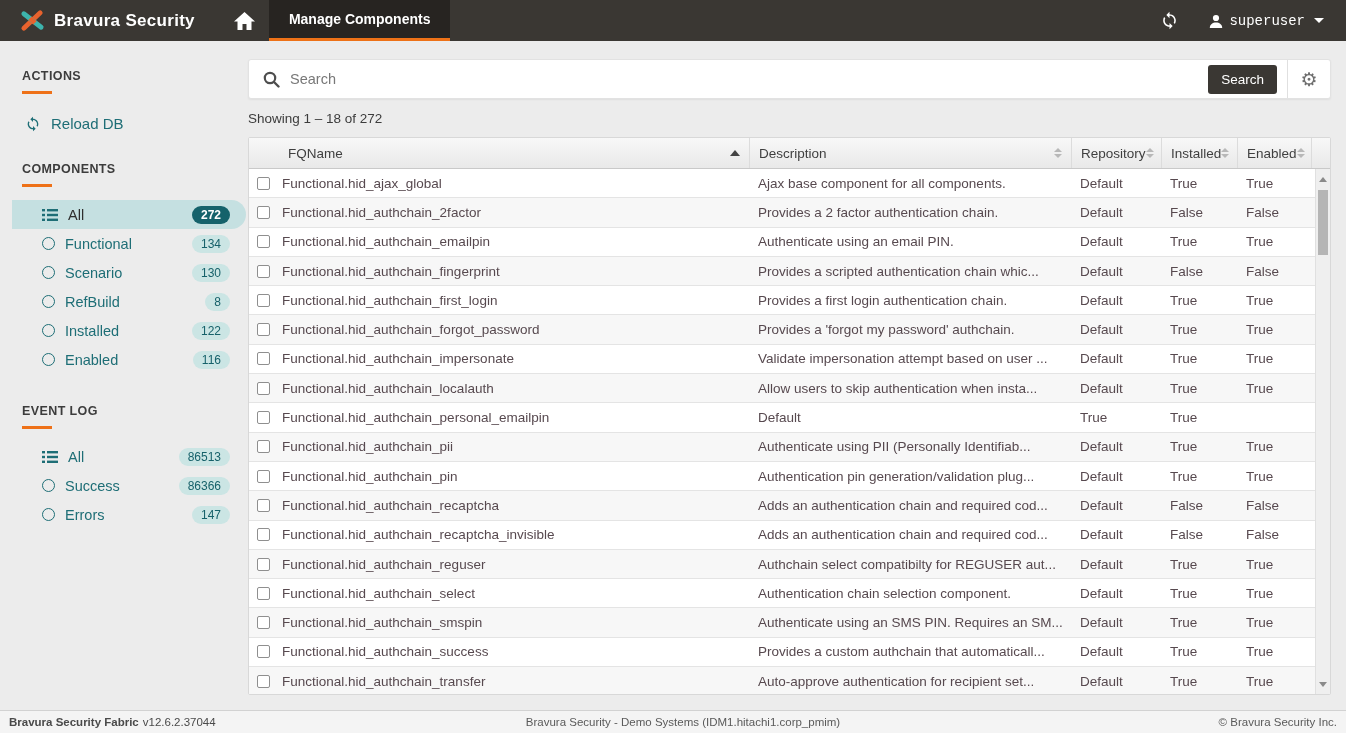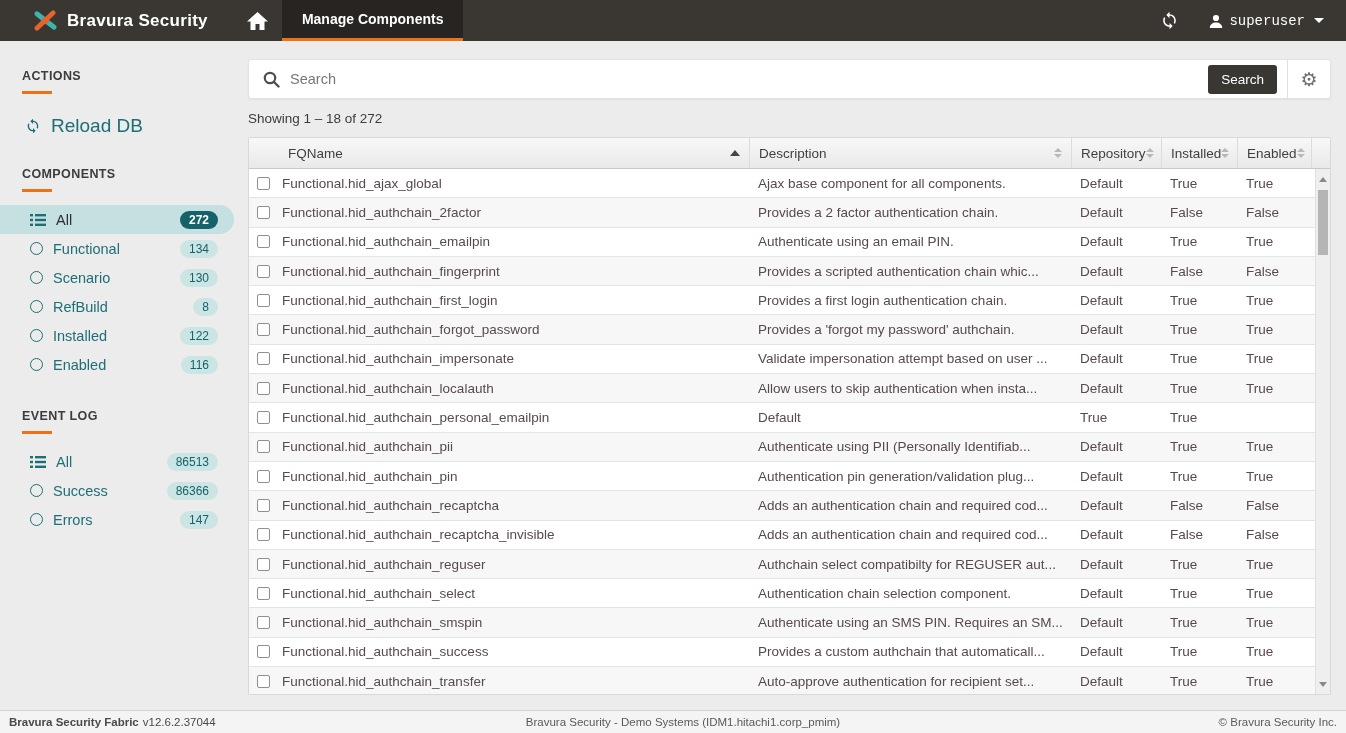--- a/index.html
+++ b/index.html
@@ -2,41 +2,41 @@
 <html><head>
 <meta charset="utf-8">
 <style>
   * { margin:0; padding:0; box-sizing:border-box; }
   html,body { width:1346px; height:733px; }
   body { font-family:"Liberation Sans", sans-serif; background:#ececec; overflow:hidden; }
   .app { width:1346px; height:733px; display:flex; flex-direction:column; position:relative; }
 
   
   .navbar { height:41px; background:#3a3733; display:flex; align-items:stretch; flex:0 0 41px; }
-  .brand { display:flex; align-items:center; gap:9px; padding:0 26px 0 20px;margin-left:13px; }
+  .brand { display:flex; align-items:center; gap:9px; padding:0 26px 0 20px; }
   .brand-text { color:#fff; font-weight:bold; font-size:17px; letter-spacing:.3px; }
   .home-tab { width:48px; display:flex; align-items:center; justify-content:center; cursor:pointer; }
   .tab-active { background:#272421; border-bottom:3px solid #ed7117; color:#fff; font-size:14px;
     font-weight:bold; display:flex; align-items:center; padding:0 20px; cursor:pointer; }
   .nav-right { margin-left:auto; display:flex; align-items:center; gap:30px; padding-right:22px;font-family:Liberation Mono, monospace; }
   .user-menu { display:flex; align-items:center; gap:6px; color:#fff; font-size:14px; cursor:pointer; }
   .caret-down { width:0; height:0; border-left:5px solid transparent; border-right:5px solid transparent;
     border-top:5px solid #fff; margin-left:3px; }
 
   
   .body-wrap { flex:1 1 auto; display:flex; overflow:hidden; }
   .sidebar { width:248px; flex:0 0 248px; padding-top:28px; }
   .main { flex:1 1 auto; padding-right:18px; }
 
   
   .side-heading { font-size:12.5px; font-weight:bold; color:#3c3c3c; letter-spacing:.4px; margin-left:22px; }
   .side-underline { width:30px; height:3px; background:#ee7118; margin:8px 0 0 22px; }
   .side-link { display:flex; align-items:center; gap:10px; margin:21px 0 0 25px; color:#1e6e76;
-    font-size:19px; cursor:pointer; }
-  .side-group { margin-top:13px; }
+    font-size:15px; cursor:pointer; }
+  .side-group { margin-top:13px;padding-left:12px; }
   .side-item { width:234px; height:29px; display:flex; align-items:center; gap:10px;
     padding:0 16px 0 30px; cursor:pointer; border-radius:0 15px 15px 0; }
   .side-item .side-label { font-size:14.5px; color:#1e6e76; }
   .side-item.selected { background:#c5e0e1; }
   .side-item.selected .side-label { color:#2e2e2e; }
   .icon-circle { width:13px; height:13px; border:1.6px solid #1e6e76; border-radius:50%; flex:0 0 13px; }
   .icon-list { display:flex; align-items:center; flex:0 0 16px; }
   .badge { margin-left:auto; font-size:12px; padding:2px 9px; border-radius:10px;
     background:#cbe5e4; color:#16616a; }
   .badge.dark { background:#15626b; color:#fff; font-weight:bold; }

